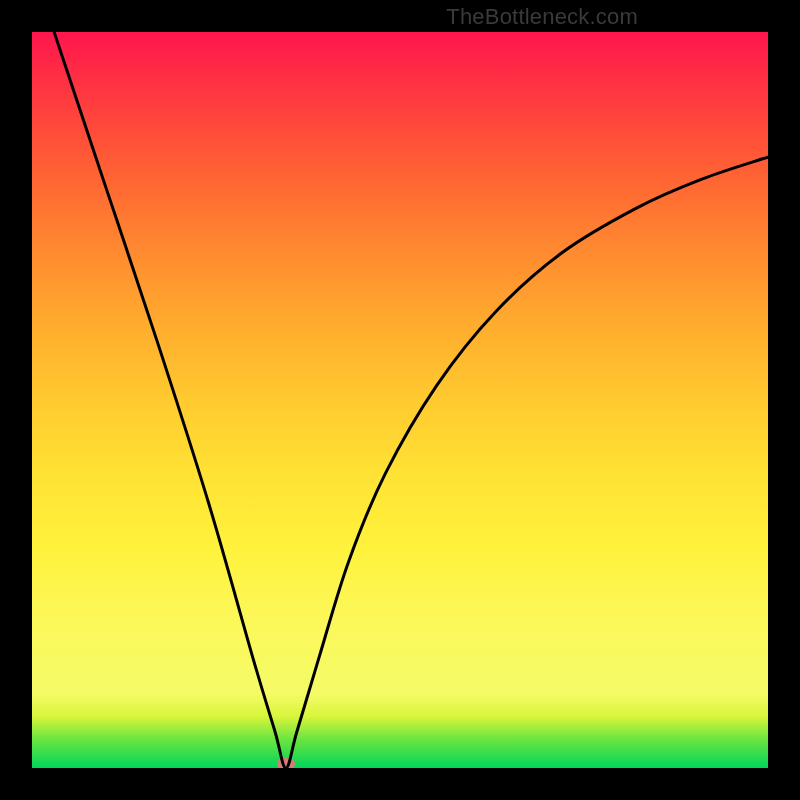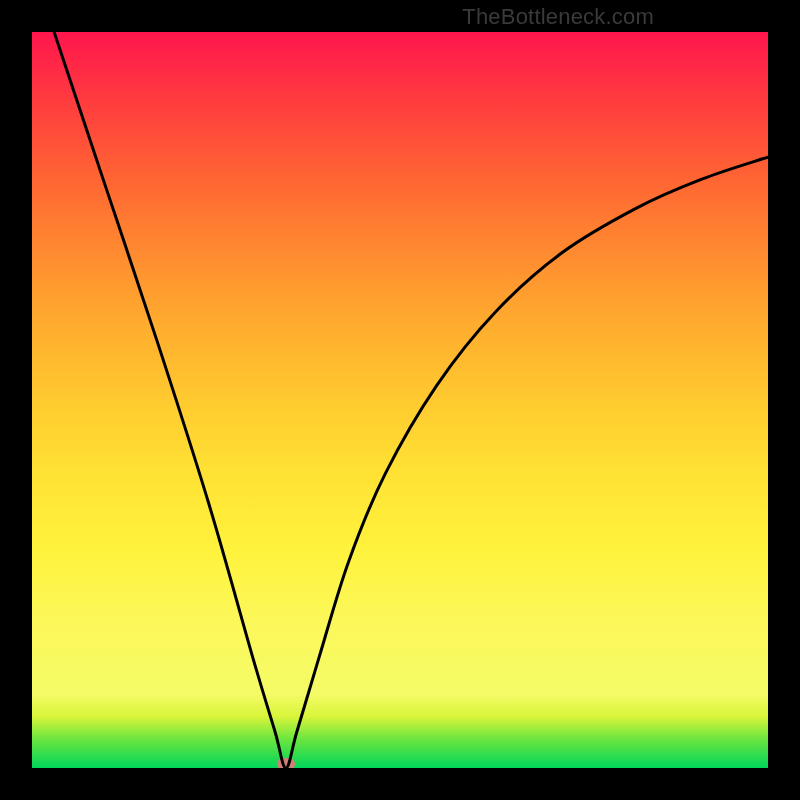--- a/index.html
+++ b/index.html
@@ -9,21 +9,20 @@
     height: 800px;
     background: #000;
     overflow: hidden;
     font-family: Arial, Helvetica, sans-serif;
   }
   .frame {
     position: relative;
     width: 648px;
     height: 800px;
     background: #000;
-    padding-left: 16px;
   }
   .watermark {
     position: absolute;
     top: 4px;
     right: 10px;
     color: #3a3a3a;
     font-size: 22px;
     font-weight: 500;
     letter-spacing: 0.2px;
     z-index: 20;

